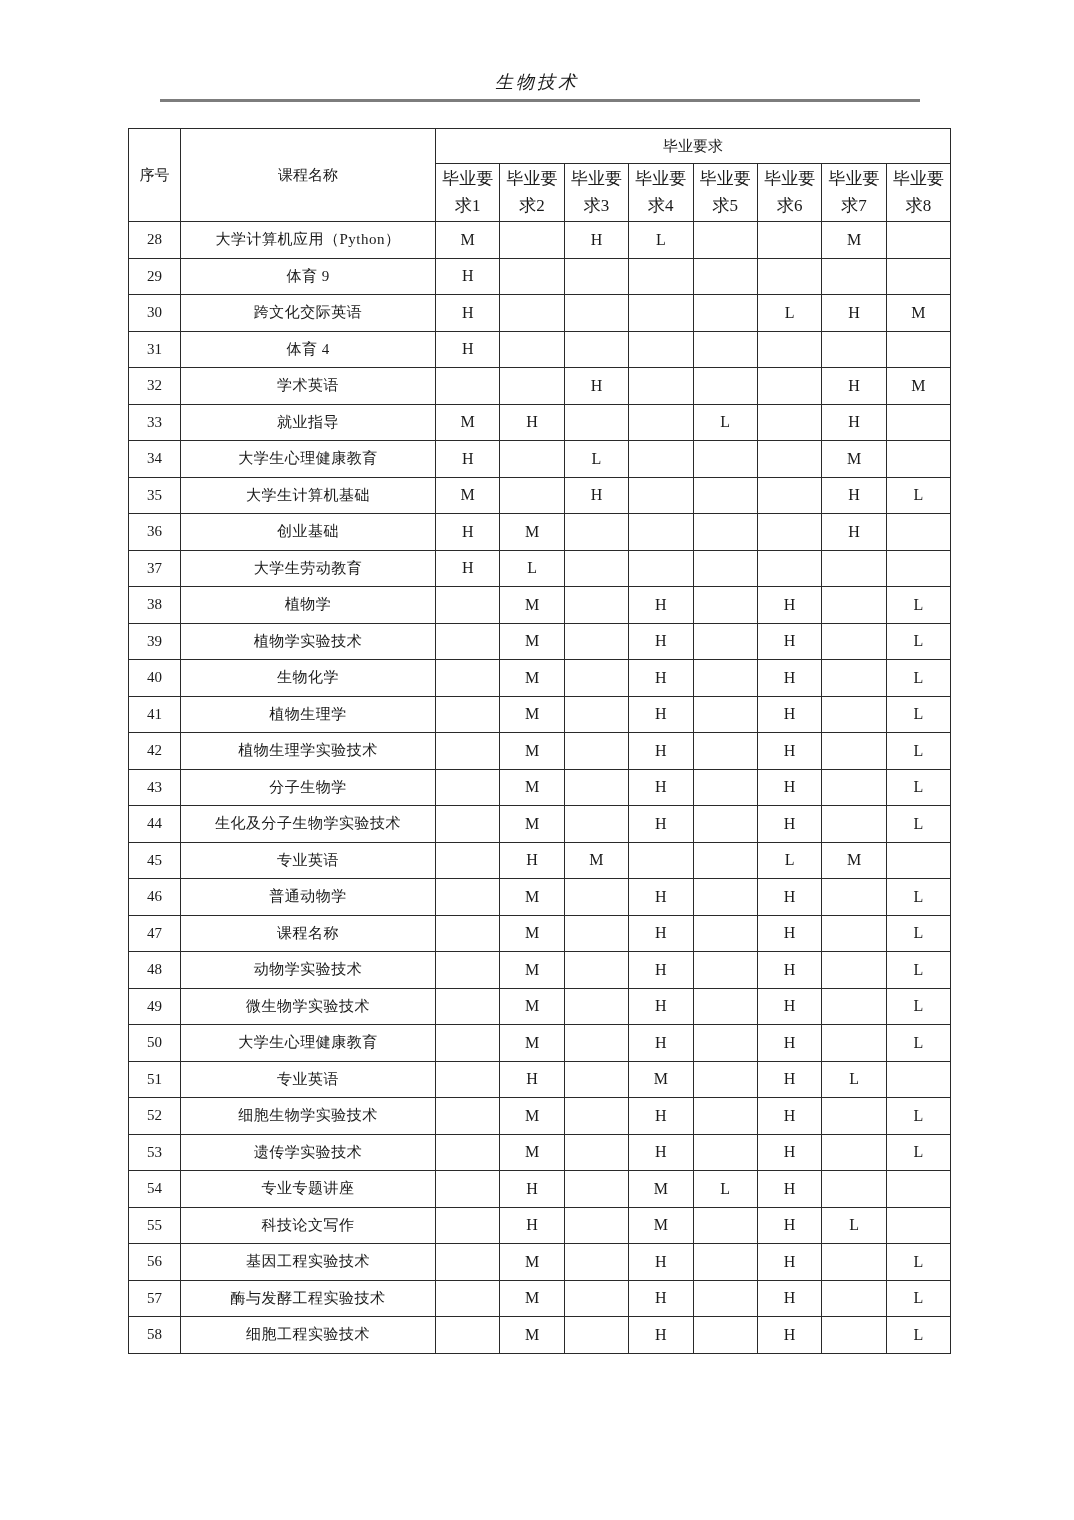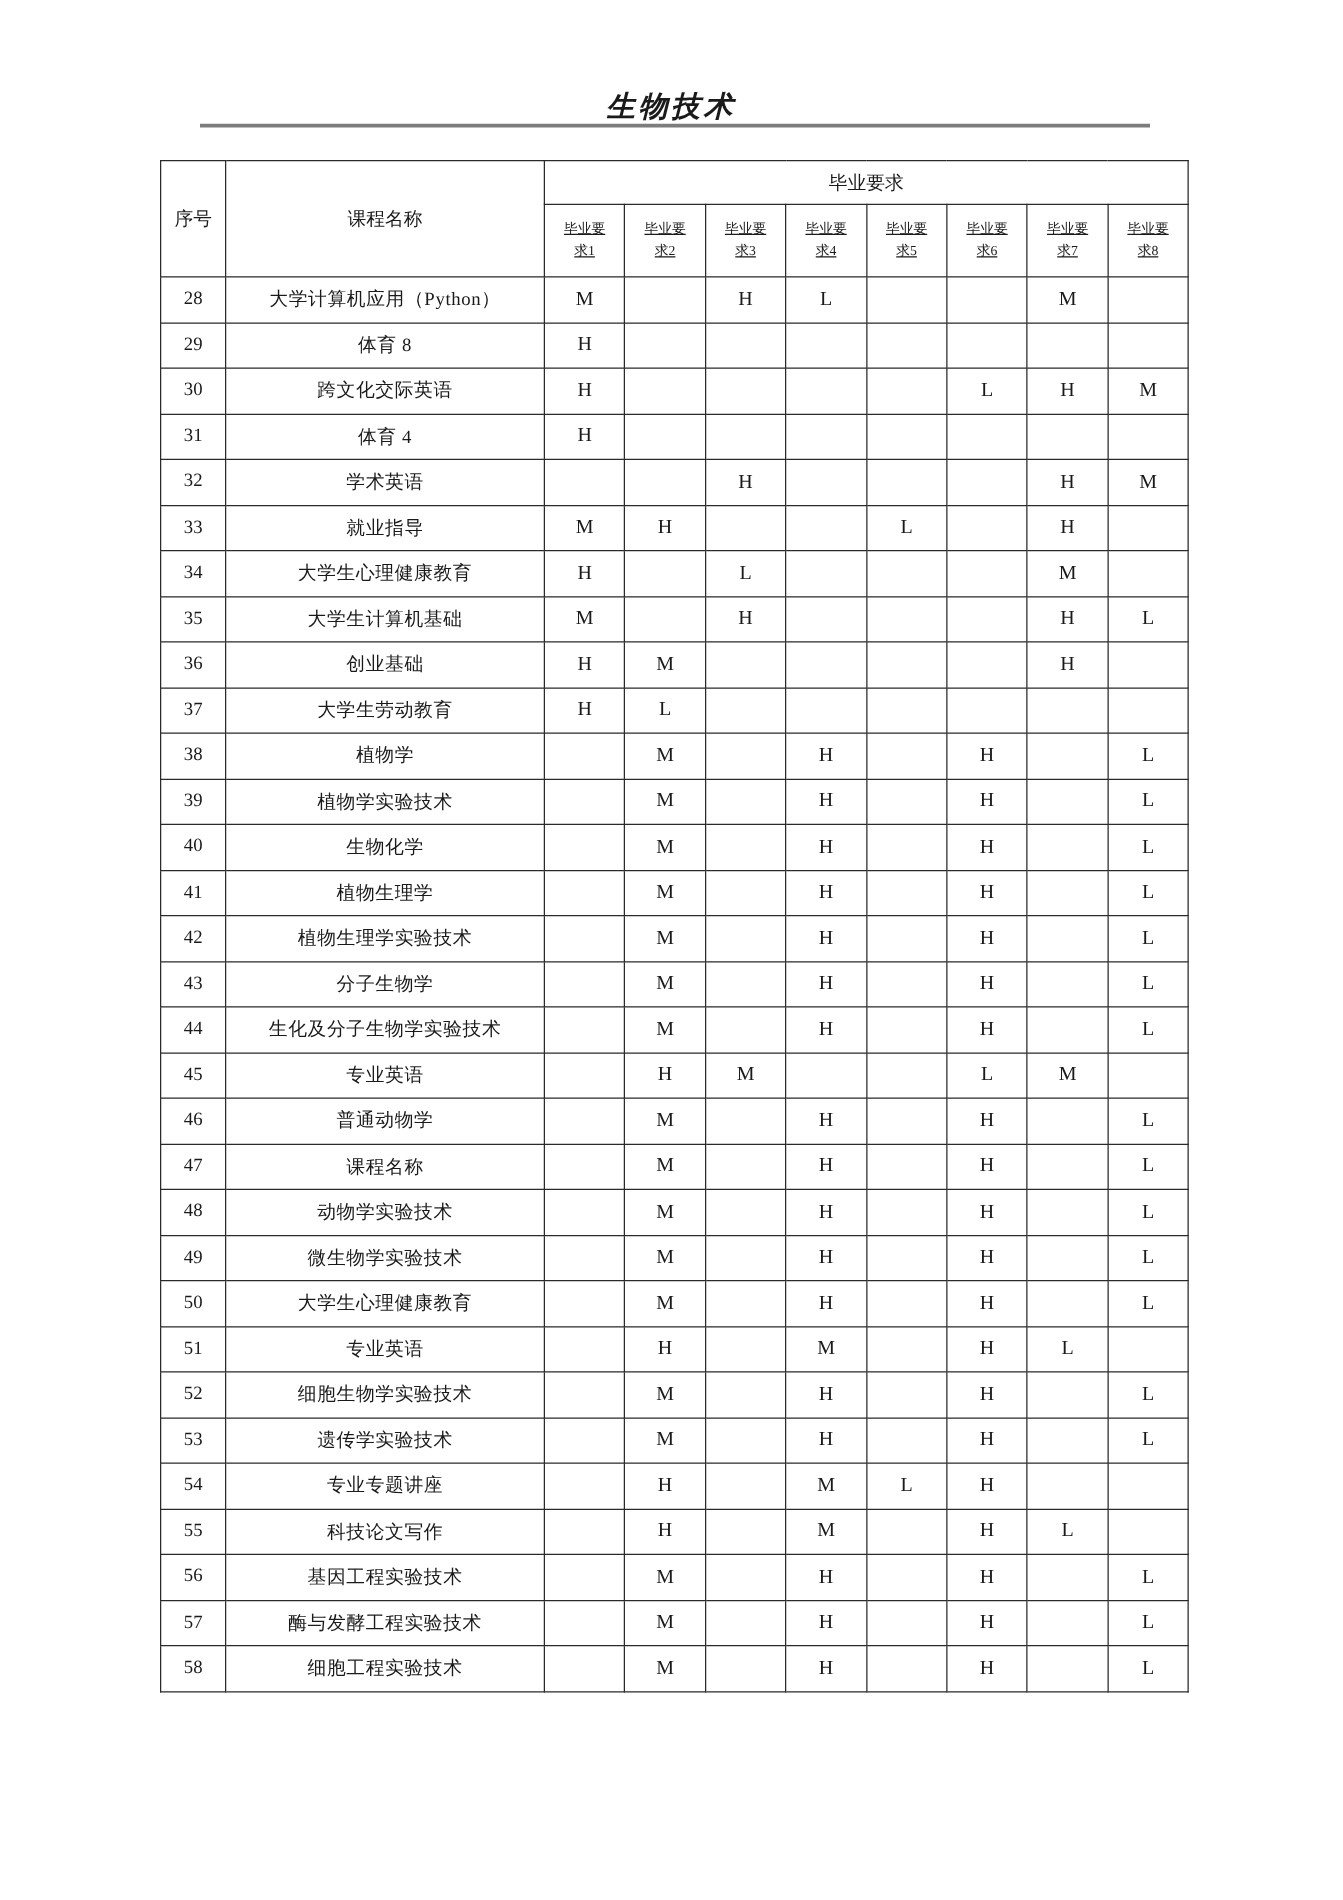--- a/index.html
+++ b/index.html
@@ -10,23 +10,23 @@
     position: relative;
     font-family: "Liberation Serif", "DejaVu Serif", serif;
     color: #1a1a1a;
   }
   .page-title {
     position: absolute;
     top: 70px;
     left: 0;
     width: 100%;
     text-align: center;
-    font-size: 23px;
+    font-size: 18px;
     font-style: italic;
-    font-weight: 700;
+    font-weight: 400;
     letter-spacing: 3px;
   }
   .title-rule {
     position: absolute;
     top: 99px;
     left: 160px;
     width: 760px;
     height: 3px;
     background: #7d7d7d;
   }
@@ -42,21 +42,21 @@
   .course-table td, .course-table th {
     border: 1px solid #2a2a2a;
     text-align: center;
     vertical-align: middle;
     font-weight: normal;
     overflow: hidden;
     padding: 0 1px;
   }
   .hdr-row1 { height: 35px; }
   .hdr-row2 { height: 58px; }
-  .hdr-sub { white-space: pre-line; line-height: 1.55; font-size: 11px; text-decoration: underline; }
+  .hdr-sub { white-space: pre-line; line-height: 1.55; font-size: 17px; }
   .data-row { height: 36.5px; margin-left: 16px; }
   .col-no { width: 52px; }
   .col-course { width: 255px; }
   .col-req { width: 64.4px; }
   .course-cell { letter-spacing: 0.5px; }
   .req-cell { font-size: 16px; }
 </style>
 </head>
 <body>
 
@@ -109,21 +109,21 @@
         <td class="req-cell"></td>
         <td class="req-cell">H</td>
         <td class="req-cell">L</td>
         <td class="req-cell"></td>
         <td class="req-cell"></td>
         <td class="req-cell">M</td>
         <td class="req-cell"></td>
       </tr>
       <tr class="data-row">
         <td>29</td>
-        <td class="course-cell">体育 8</td>
+        <td class="course-cell">体育 9</td>
         <td class="req-cell">H</td>
         <td class="req-cell"></td>
         <td class="req-cell"></td>
         <td class="req-cell"></td>
         <td class="req-cell"></td>
         <td class="req-cell"></td>
         <td class="req-cell"></td>
         <td class="req-cell"></td>
       </tr>
       <tr class="data-row">

